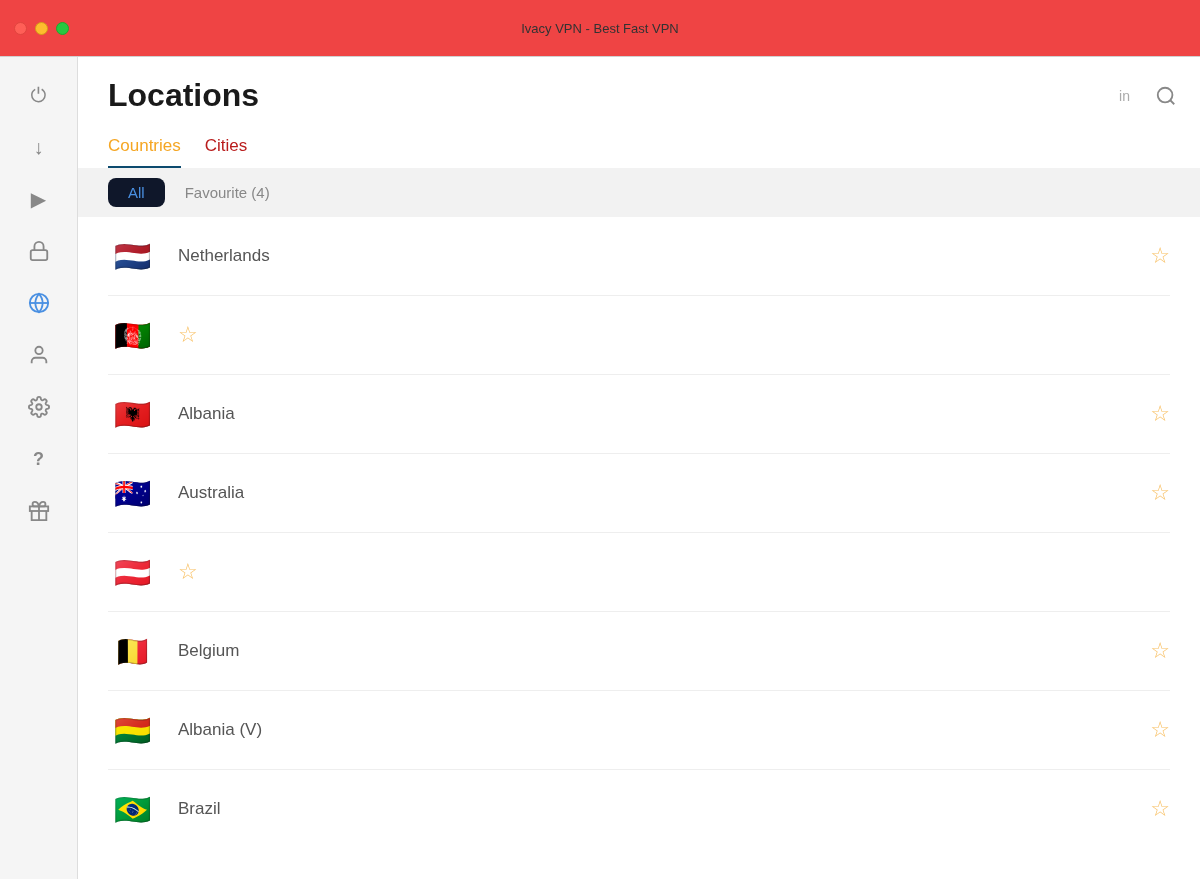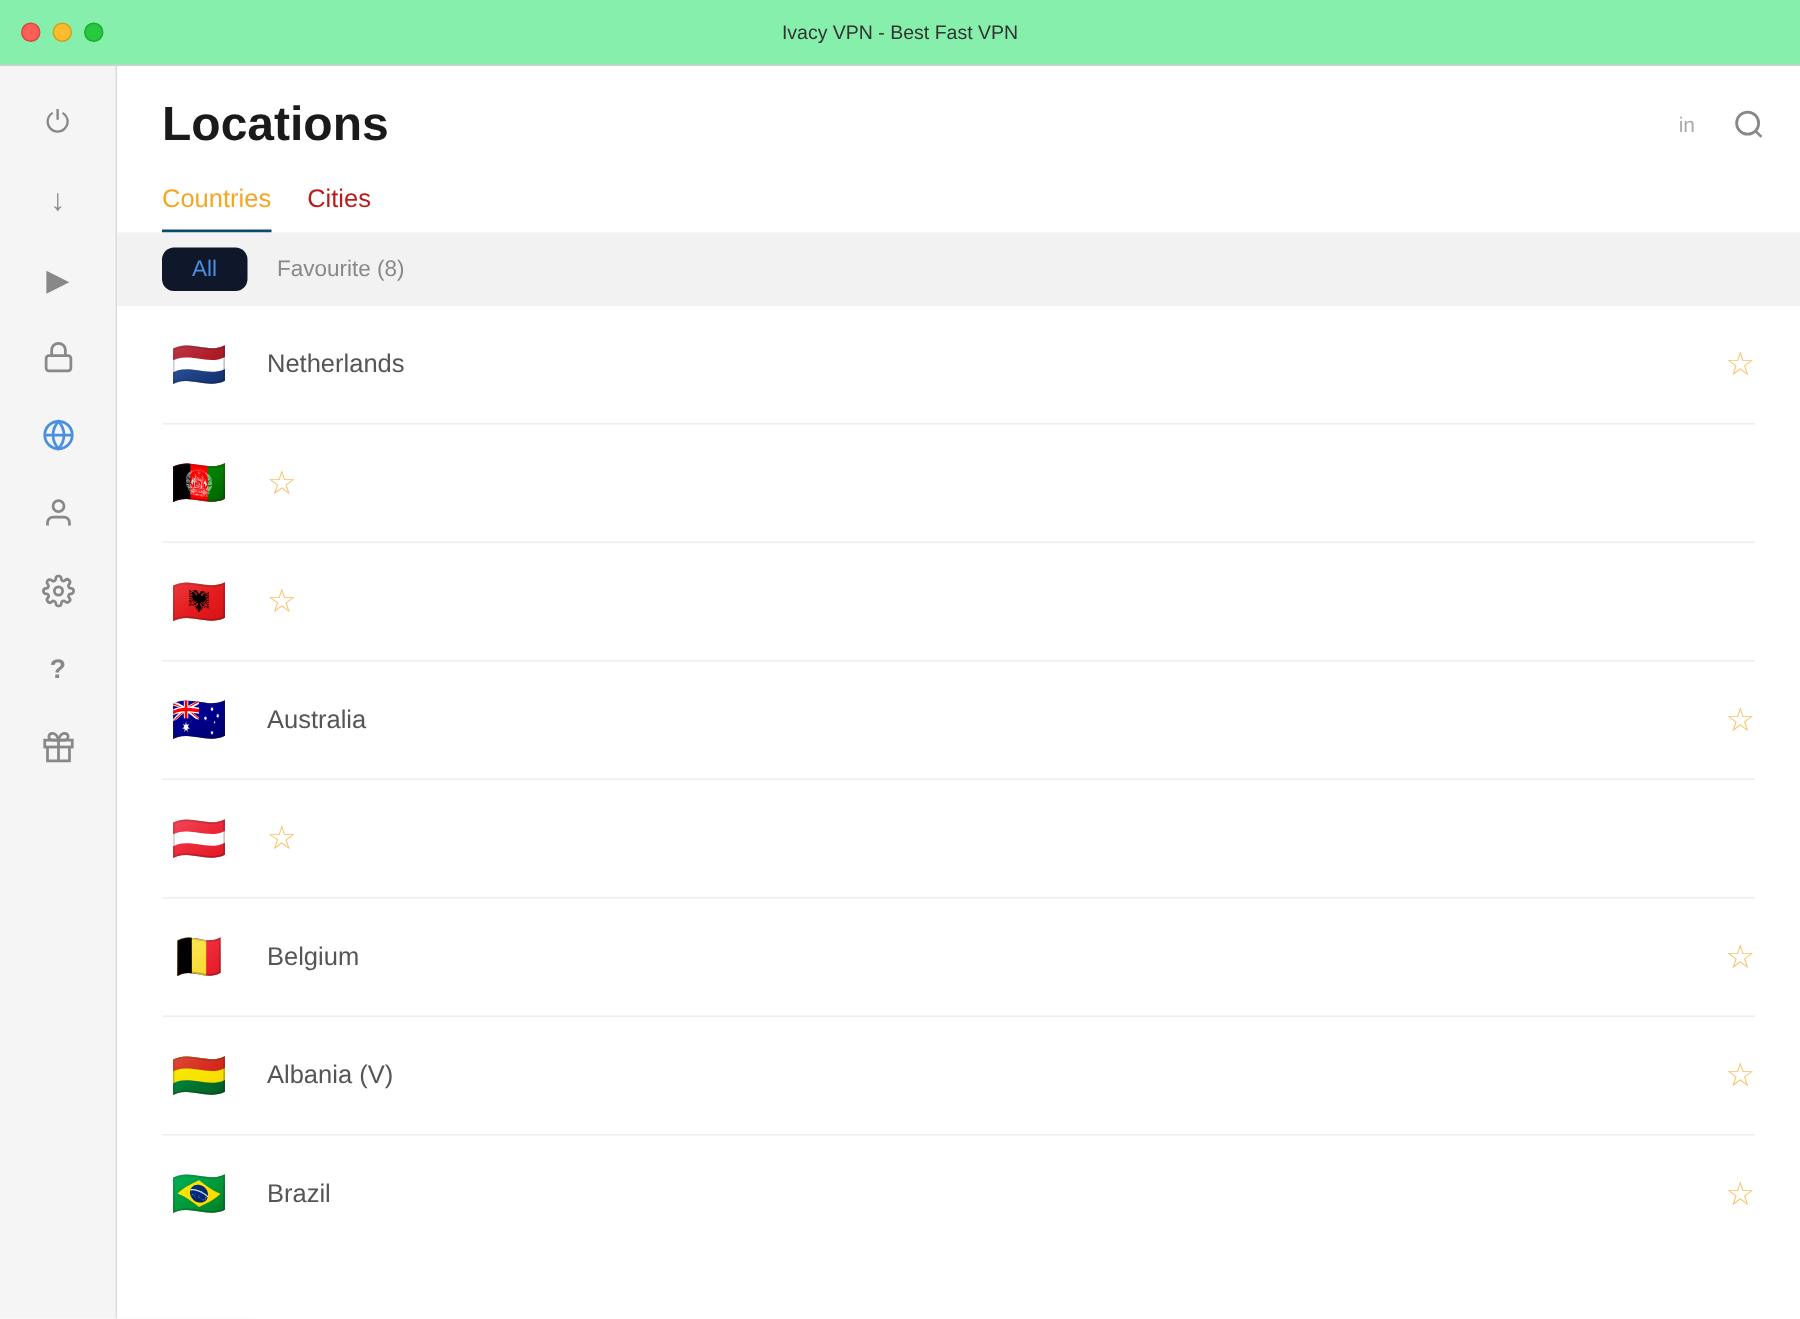--- a/index.html
+++ b/index.html
@@ -8,22 +8,22 @@
       height: 879px;
       background: #f0f0f0;
       font-family: -apple-system, BlinkMacSystemFont, 'Helvetica Neue', sans-serif;
       overflow: hidden;
       display: flex;
       flex-direction: column;
     }
 
     
     .titlebar {
-      height: 44px;
-      background: #86efac;
+      height: 57px;
+      background: #ef4444;
       display: flex;
       align-items: center;
       justify-content: center;
       position: relative;
       border-bottom: 1px solid #d0d0d0;
     }
     .titlebar-title {
       font-size: 13px;
       font-weight: 500;
       color: #333;
@@ -273,36 +273,37 @@
         </div>
       </div>
       <div class="tabs">
         <div class="tab active">Countries</div>
         <div class="tab">Cities</div>
       </div>
     </div>
 
     <div class="filter-bar">
       <div class="filter-btn active">All</div>
-      <div class="filter-btn">Favourite (8)</div>
+      <div class="filter-btn">Favourite (4)</div>
     </div>
 
     <div class="country-list" id="country-list">
 
     <div class="country-item">
           <div class="flag" style="font-size: 30px; background: transparent;">🇳🇱</div>
           <span class="country-name">Netherlands</span>
           <span class="star-icon">☆</span>
         </div>
         <div class="country-item">
           <div class="flag" style="font-size: 30px; background: transparent;">🇦🇫</div>
           <span class="star-icon">☆</span>
         </div>
         <div class="country-item">
           <div class="flag" style="font-size: 30px; background: transparent;">🇦🇱</div>
+          <span class="country-name">Albania</span>
           <span class="star-icon">☆</span>
         </div>
         <div class="country-item">
           <div class="flag" style="font-size: 30px; background: transparent;">🇦🇺</div>
           <span class="country-name">Australia</span>
           <span class="star-icon">☆</span>
         </div>
         <div class="country-item">
           <div class="flag" style="font-size: 30px; background: transparent;">🇦🇹</div>
           <span class="star-icon">☆</span>

